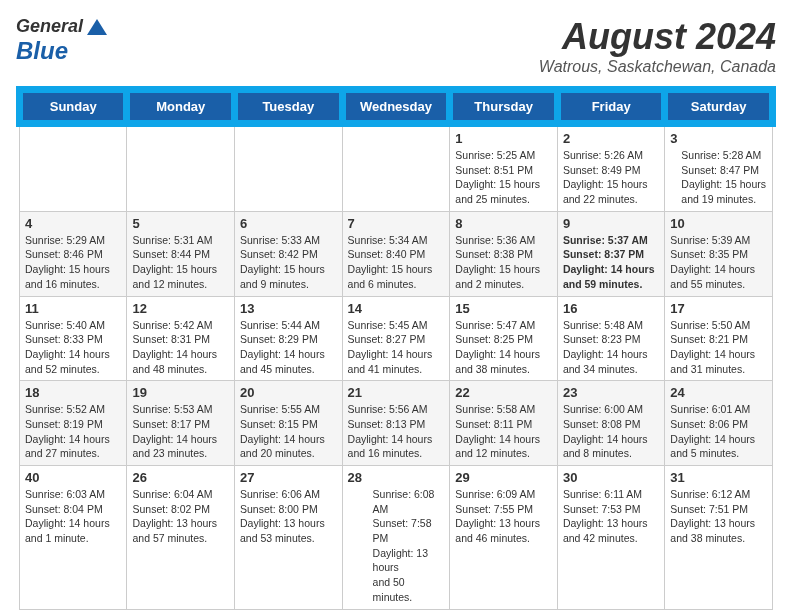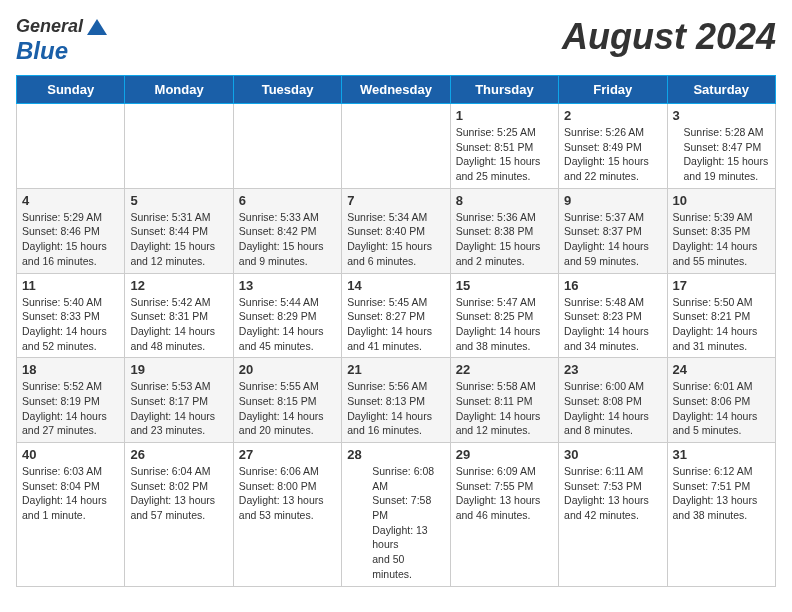--- a/index.html
+++ b/index.html
@@ -58,21 +58,21 @@
       border-collapse: collapse;
       font-size: 11px;
     }
     .calendar-table th {
       background-color: #1a5fa8;
       color: #fff;
       text-align: center;
       padding: 6px 4px;
       font-size: 13px;
       font-weight: bold;
-      border: 1px solid #0ea5e9;
+      border: 7px solid #0ea5e9;
     }
     .calendar-table td {
       border: 1px solid #ccc;
       vertical-align: top;
       padding: 4px 5px;
       width: 108px;
       height: 80px;
       background: #fff;
     }
     .calendar-table tr:nth-child(even) td {
@@ -106,20 +106,21 @@
     <div class="logo-text">
       <span class="logo-general">General</span>
       <svg class="logo-icon" viewBox="0 0 24 20">
         <polygon points="12,2 22,18 2,18" fill="#1a5fa8"></polygon>
       </svg>
     </div>
     <span class="logo-blue">Blue</span>
   </div>
   <div class="title-area">
     <div class="month-title">August 2024</div>
+    <div class="location-title">Watrous, Saskatchewan, Canada</div>
   </div>
 </div>
 
 <table class="calendar-table">
   <thead>
     <tr>
     <th>Sunday</th>
         <th>Monday</th>
         <th>Tuesday</th>
         <th>Wednesday</th>
@@ -187,21 +188,21 @@
         </td>
         <td>
           <span class="day-number">8</span>
           <div class="day-info" style="white-space: pre-line;">Sunrise: 5:36 AM
 Sunset: 8:38 PM
 Daylight: 15 hours
 and 2 minutes.</div>
         </td>
         <td>
           <span class="day-number">9</span>
-          <div class="day-info" style="white-space: pre-line;">Sunrise: 5:37 AM
+          <div class="day-info" style="white-space: pre-line; font-weight: bold;">Sunrise: 5:37 AM
 Sunset: 8:37 PM
 Daylight: 14 hours
 and 59 minutes.</div>
         </td>
         <td>
           <span class="day-number">10</span>
           <div class="day-info" style="white-space: pre-line;">Sunrise: 5:39 AM
 Sunset: 8:35 PM
 Daylight: 14 hours
 and 55 minutes.</div>

